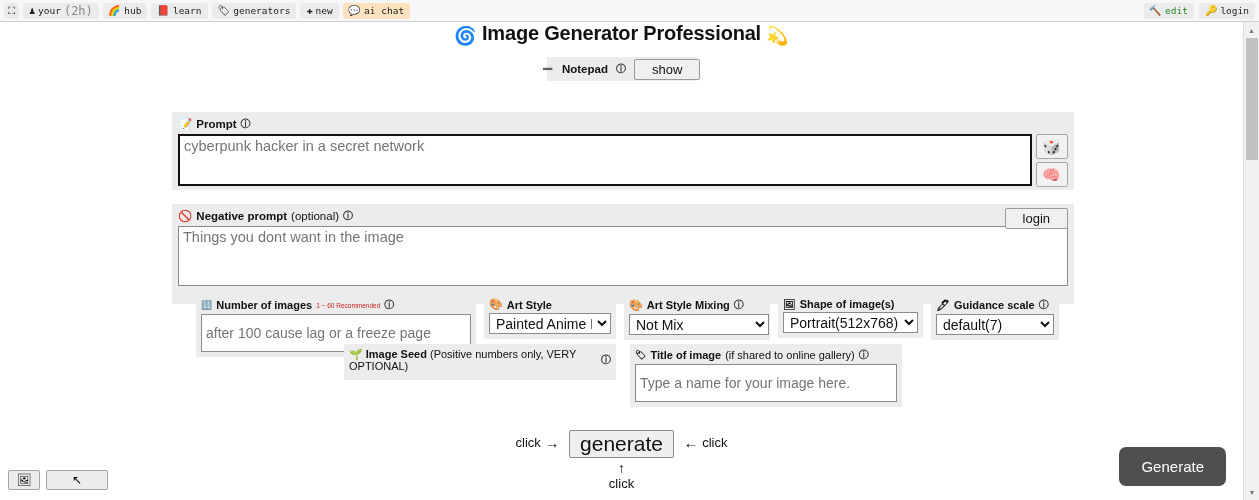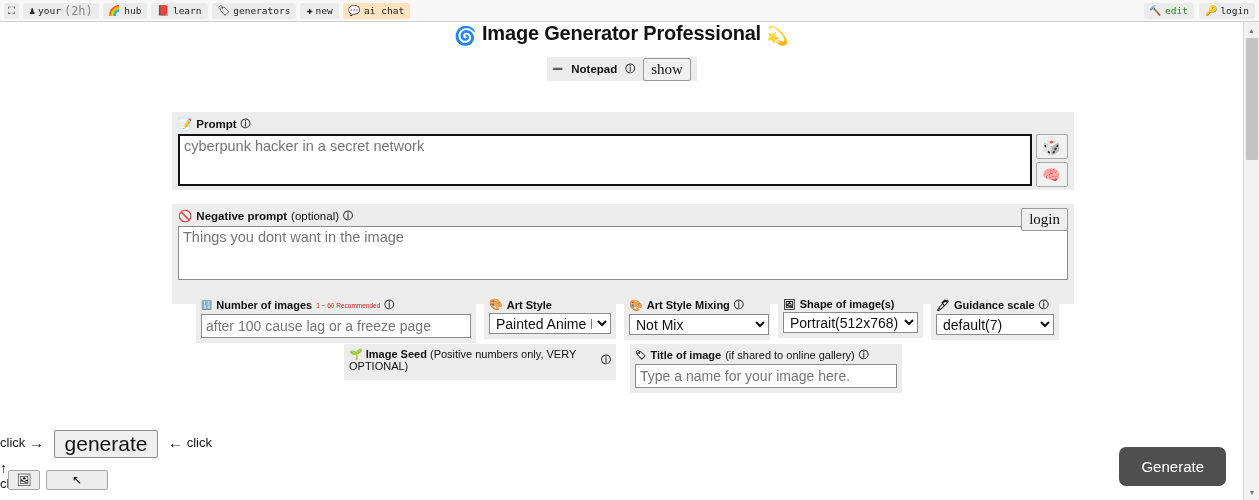--- a/index.html
+++ b/index.html
@@ -45,22 +45,22 @@
   .title .ico { font-size: 18px; vertical-align: -2px; }
 
   .notepadbar {
     margin: 10px auto 0; width: 150px; height: 24px;
     background: #ececec; display: flex; align-items: center;
     justify-content: center; gap: 8px; font-size: 11.5px; font-weight: bold;
     color: #111;
   }
   .btn-sm {
     background: #f0f0f0; border: 1px solid #9a9a9a; border-radius: 2px;
-    font-size: 15px; color: #111; padding: 2px 7px; cursor: pointer;
-    font-family: Liberation Serif, serif; font-weight: normal;
+    font-size: 13px; color: #111; padding: 2px 17px; cursor: pointer;
+    font-family: Liberation Sans, sans-serif; font-weight: normal;
   }
   .info { font-size: 10px; color: #333; vertical-align: 1px; }
 
   
   .panel {
     background: #ececec; box-sizing: border-box;
     padding: 5px 6px 6px 6px; position: relative;
   }
   .panel-label {
     font-size: 11.5px; font-weight: bold; color: #111;
@@ -84,36 +84,36 @@
     border: 1px solid #a8a8a8; border-radius: 2px;
     display: flex; align-items: center; justify-content: center;
     font-size: 15px; cursor: pointer; box-sizing: border-box;
   }
 
   #negative-panel {
     position: absolute; left: 172px; top: 182px; width: 902px; height: 100px;
   }
   .hide-btn { position: absolute; right: 6px; top: 4px; }
   textarea.neg-area {
-    width: 890px; height: 54px; box-sizing: border-box;
+    width: 890px; height: 60px; box-sizing: border-box;
     border: 1px solid #8b8b8b; background: #fff; resize: none;
     font-size: 14.5px; color: #b91c1c; padding: 2px 4px;
     font-family: "Liberation Sans", sans-serif; outline: none;
   }
 
   
   .optrow {
     position: absolute; left: 196px; top: 272px;
     display: flex; align-items: flex-start; gap: 8px;
   }
   .opt { background: #ececec; padding: 4px 5px 5px 5px; box-sizing: border-box; }
   .opt .panel-label { margin-bottom: 2px; font-size: 11px; }
   .opt input[type=text] {
     box-sizing: border-box; border: 1px solid #8b8b8b; background: #fff;
-    font-size: 14px; color: #555; padding: 11px 4px; height: 21px;
+    font-size: 14px; color: #555; padding: 18px 4px; height: 21px;
     font-family: "Liberation Sans", sans-serif; outline: none;
   }
   .opt select {
     box-sizing: border-box; border: 1px solid #8b8b8b; background: #fff;
     font-size: 14px; color: #111; height: 21px; padding: 0 2px;
     font-family: "Liberation Sans", sans-serif;
   }
   .tiny-red { font-size: 6.5px; color: #cc2222; font-weight: normal; letter-spacing: 0; }
 
   #opt-count { width: 280px; }
@@ -135,21 +135,21 @@
   }
   #opt-seed .seedlabel .paren { font-weight: normal; }
   #opt-seed .seedlabel .info { position: absolute; right: 0; top: 6px; }
   #opt-seed input { width: 262px; }
   #opt-title { width: 272px; }
   #opt-title input { width: 262px; }
 
   
   .genhint {
     position: absolute; left: 0; right: 0; top: 408px;
-    text-align: left; font-size: 13px; color: #111;
+    text-align: center; font-size: 13px; color: #111;
   }
   .genhint .arrow { font-size: 15px; vertical-align: -1px; }
   .gen-box {
     display: inline-block; background: #efefef; border: 1px solid #8b8b8b;
     border-radius: 2px; font-size: 21px; padding: 1px 10px; color: #111;
     margin: 0 6px; vertical-align: middle; cursor: pointer;
   }
   .genhint .upline { margin-top: 2px; font-size: 14px; font-weight: bold; }
   .genhint .clickword { font-size: 13px; font-weight: normal; }
 

